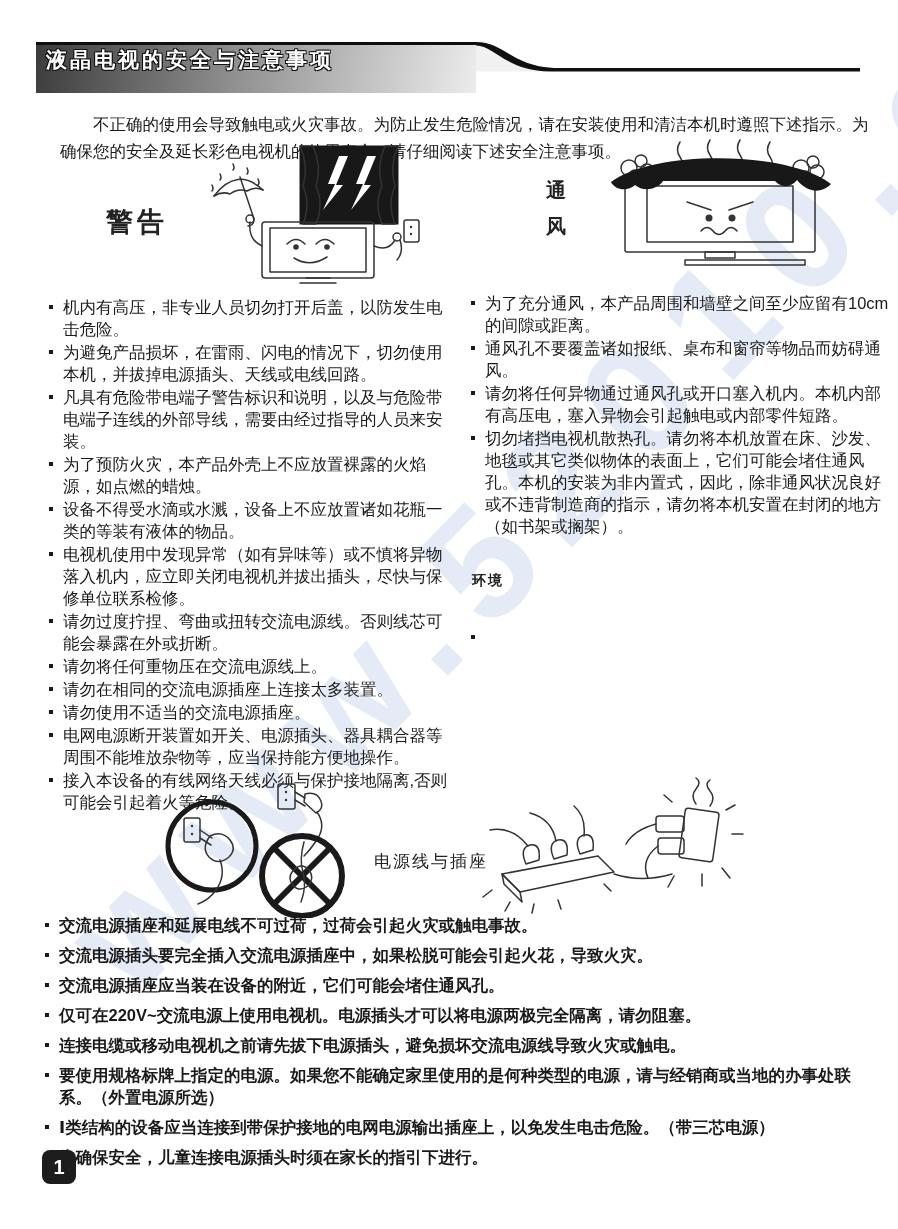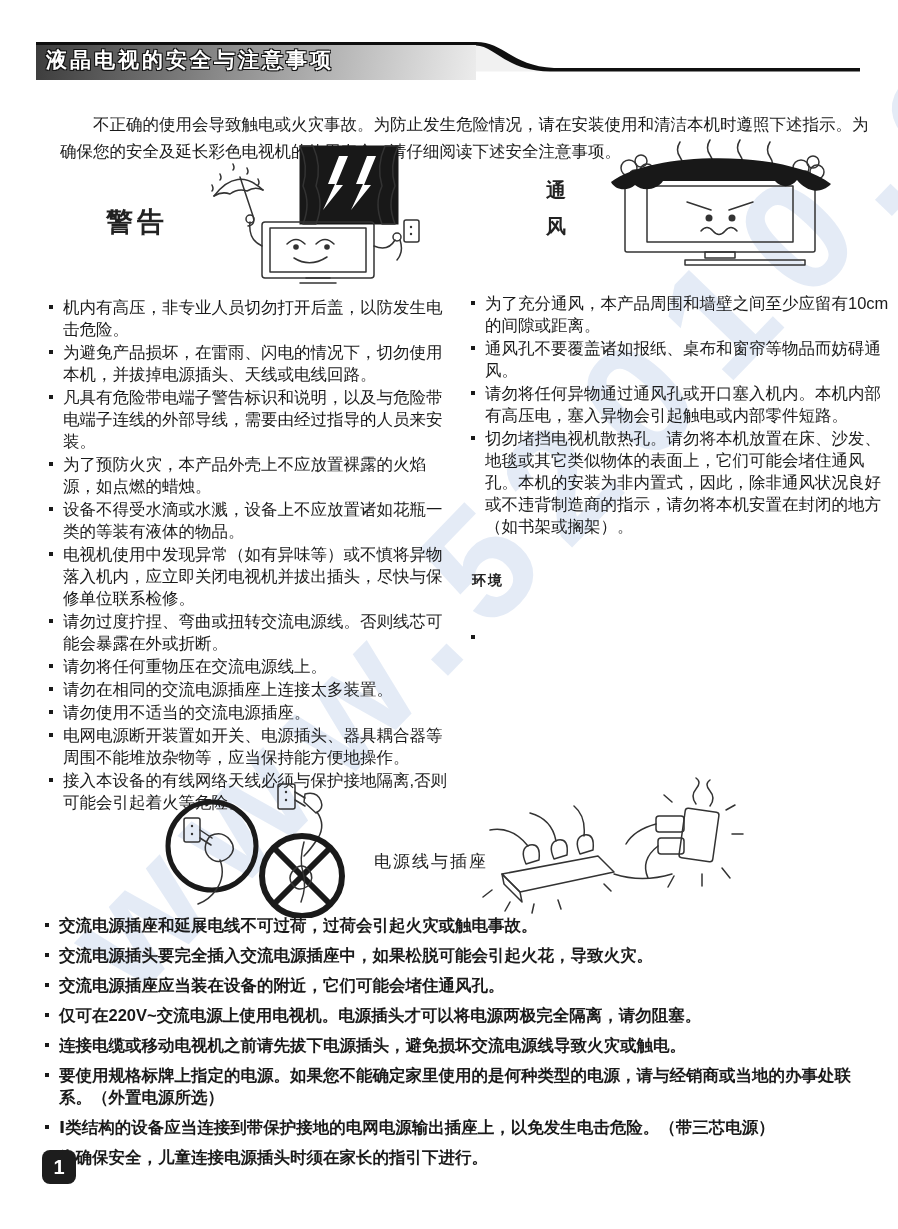--- a/index.html
+++ b/index.html
@@ -10,21 +10,21 @@
   .content{position:relative;z-index:1;}
   
   .watermark{
     position:absolute;left:30px;top:900px;z-index:0;
     transform:rotate(-46deg);transform-origin:0 0;
     font-size:158px;font-weight:bold;letter-spacing:26px;white-space:nowrap;
     color:rgba(122,157,212,0.20);pointer-events:none;
   }
   
   .header-bar{
-    position:absolute;left:36px;top:42px;width:440px;height:38px;
+    position:absolute;left:36px;top:42px;width:440px;height:51px;
     background:linear-gradient(100deg,#3c3c3c 0%,#8f8f8f 45%,#ececec 100%);
     border-top:3px solid #0e0e0e;box-sizing:border-box;
   }
   .header-title{
     display:block;line-height:30px;padding-left:10px;
     font-size:21px;font-weight:bold;letter-spacing:3px;color:#ffffff;
     text-shadow:-1px -1px 0 #111,1px -1px 0 #111,-1px 1px 0 #111,1px 1px 0 #111;
   }
   .header-swoosh{position:absolute;left:476px;top:42px;}
   

